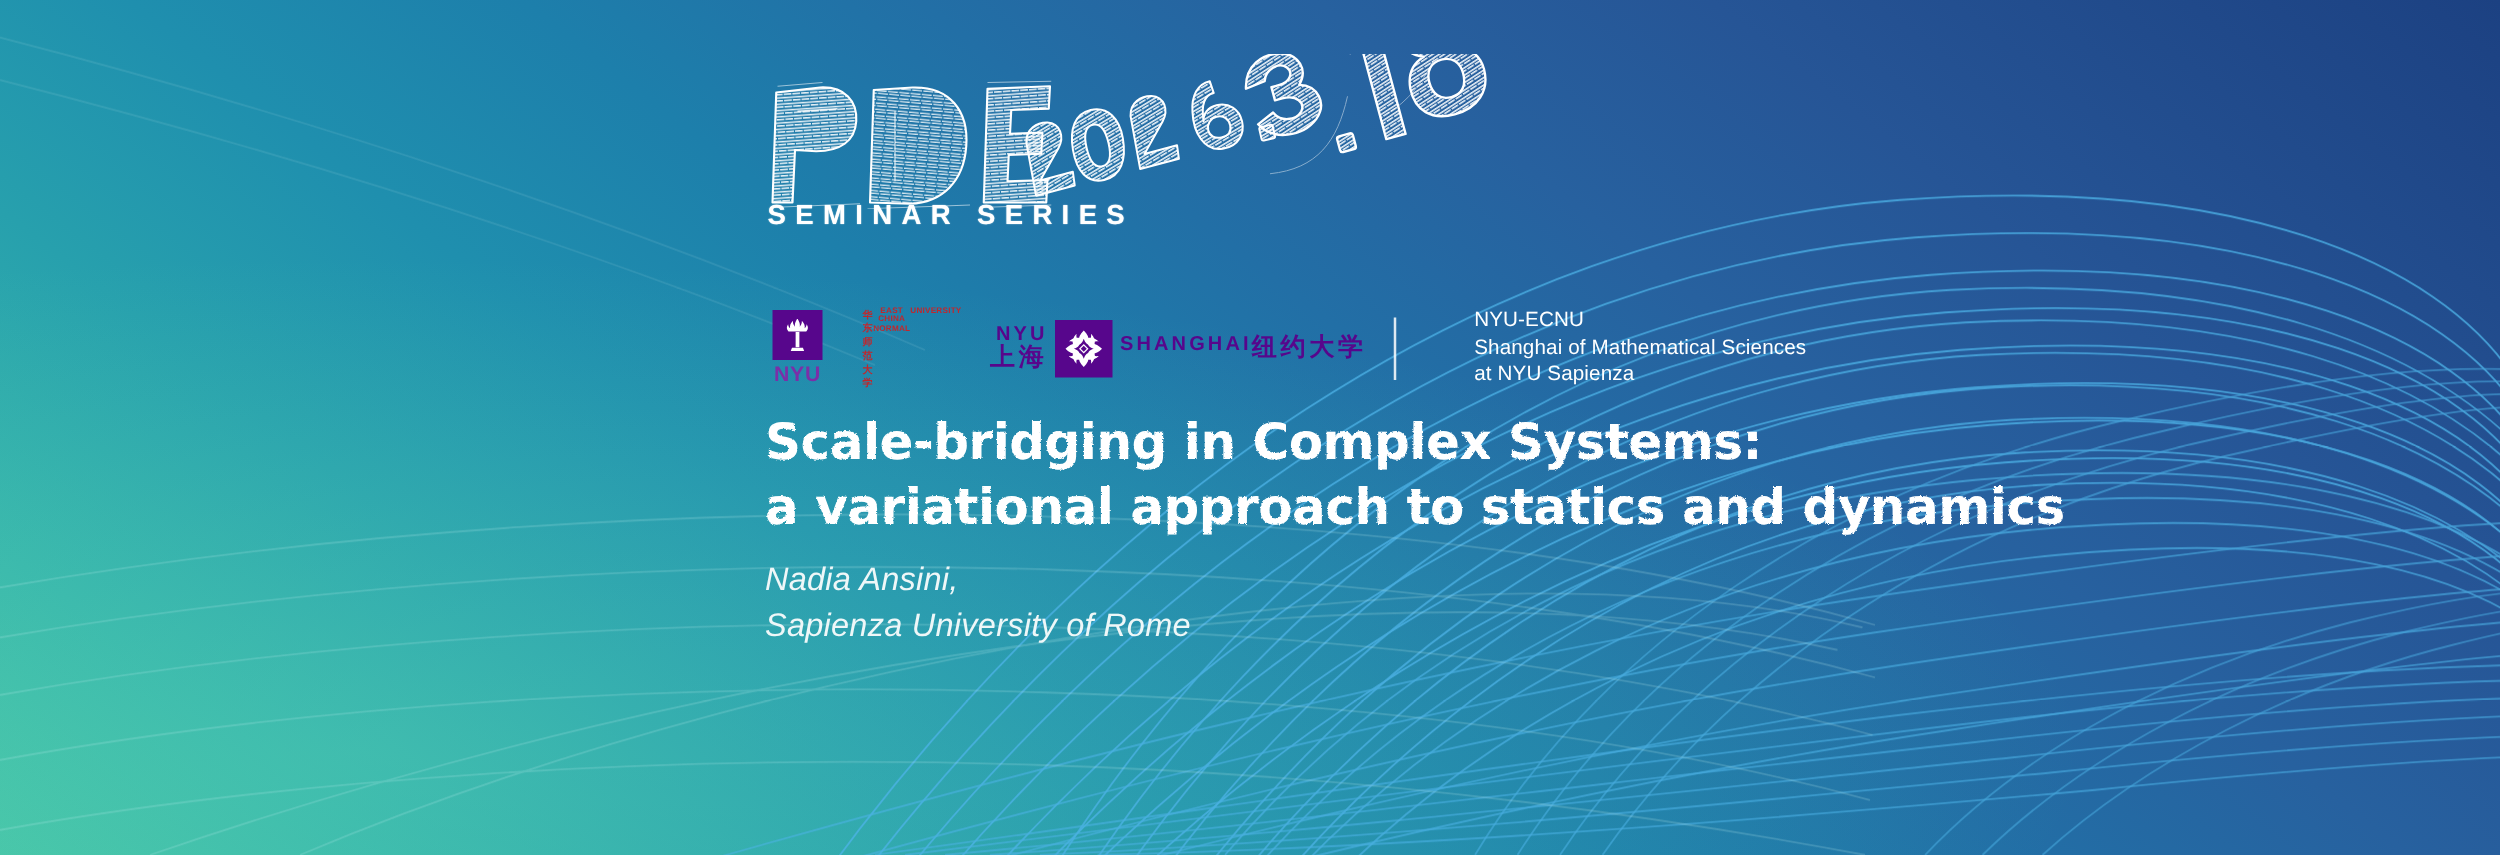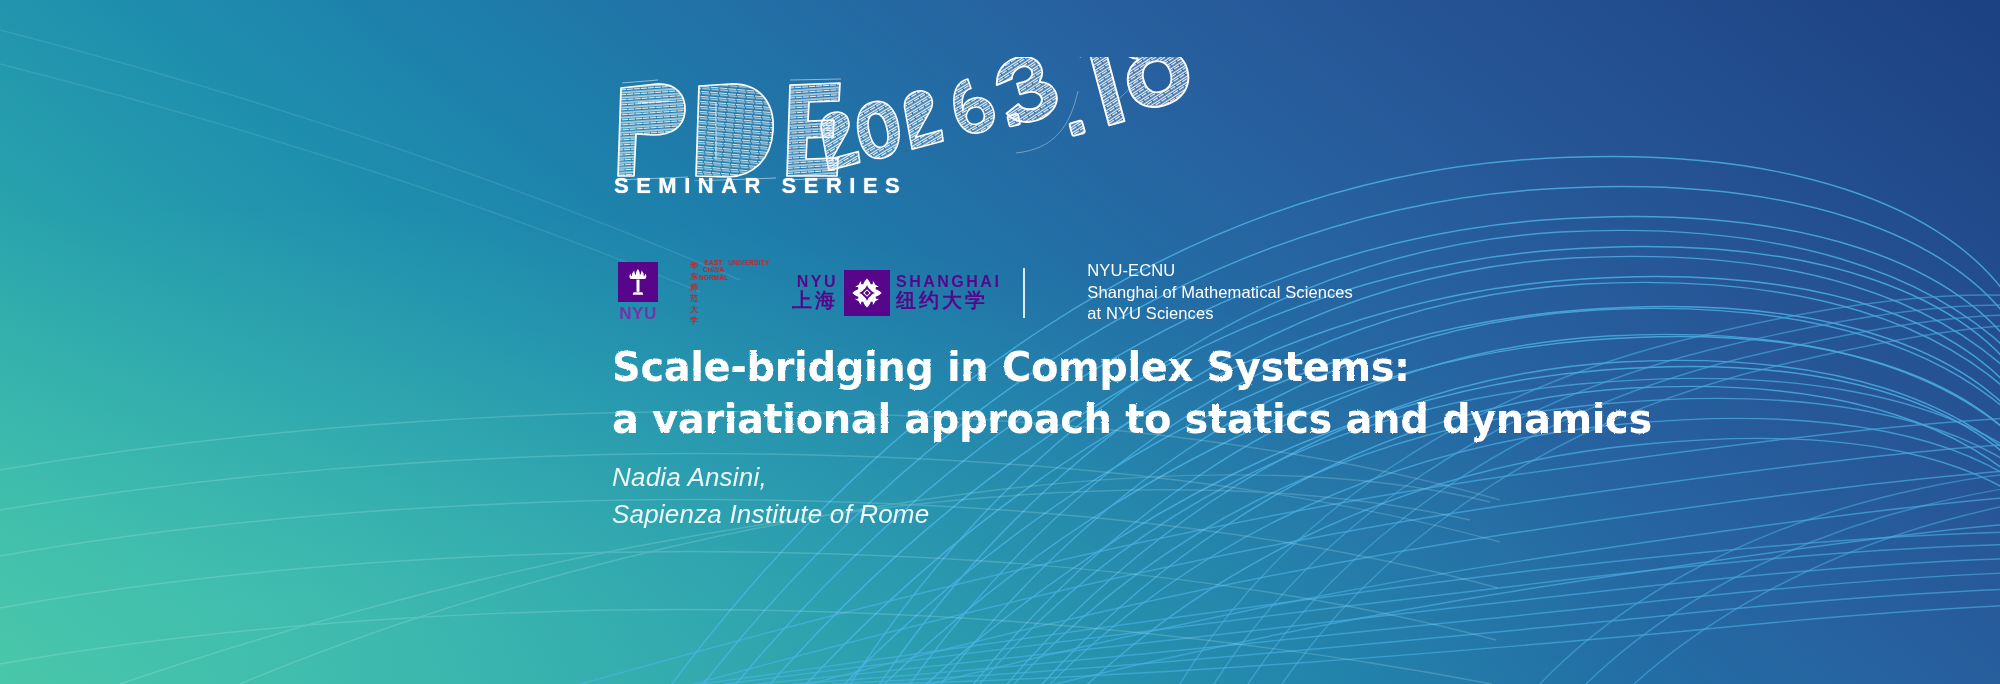--- a/index.html
+++ b/index.html
@@ -25,21 +25,21 @@
   
   .glow{
     position:absolute;inset:0;
     background:radial-gradient(120% 100% at 14% 88%, rgba(92,214,180,.35) 0%, rgba(92,214,180,0) 58%);
     pointer-events:none;
   }
   .wave-layer{position:absolute;inset:0;pointer-events:none;}
   .wave-layer svg{display:block;width:100%;height:100%;}
 
   
-  .content{position:absolute;left:612px;top:63px;width:1180px;}
+  .content{position:absolute;left:612px;top:49px;width:1180px;}
 
   
   .lockup{position:relative;height:148px;}
 
   .pde{
     position:absolute;left:0;top:14px;
     font-size:96px;line-height:.9;
     font-weight:bold;
     letter-spacing:10px;
     color:transparent;
@@ -64,21 +64,21 @@
   .logo-nyu{display:flex;flex-direction:column;align-items:center;width:52px;}
   .nyu-square{width:40px;height:40px;background:#57068c;display:flex;align-items:center;justify-content:center;}
   .nyu-word{color:#7b2fa8;font-weight:bold;font-size:17px;letter-spacing:.5px;margin-top:2px;}
 
   .logo-ecnu{display:flex;flex-direction:row;align-items:flex-start;width:78px;margin-left:26px;}
   .ecnu-cn{color:#c0272d;font-size:8px;font-weight:bold;margin-top:1px;letter-spacing:.5px;}
   .ecnu-en{color:#c0272d;font-size:6.5px;font-weight:bold;line-height:1.15;text-align:center;letter-spacing:.2px;}
 
   .logo-shanghai{display:flex;align-items:center;margin-left:24px;}
   .sh-left{display:flex;flex-direction:column;align-items:flex-end;line-height:1.05;margin-right:6px;}
-  .sh-right{display:flex;flex-direction:column;align-items:flex-start;line-height:1.05;margin-left:6px;}
+  .sh-right{display:flex;flex-direction:row;align-items:flex-start;line-height:1.05;margin-left:6px;}
   .sh-en{color:#57068c;font-weight:bold;font-size:16px;letter-spacing:2.5px;}
   .sh-cn{color:#57068c;font-weight:bold;font-size:20px;letter-spacing:3px;text-align:center;}
   .sh-square{width:46px;height:46px;background:#57068c;display:flex;align-items:center;justify-content:center;}
 
   .divider{width:2px;height:50px;background:rgba(255,255,255,.85);margin:0 20px 0 22px;}
 
   .inst{color:#ffffff;font-weight:normal;font-size:16.5px;line-height:1.32;letter-spacing:.1px;margin-left:42px;}
 
   
   .talk{position:absolute;left:0;top:278px;width:1060px;}
@@ -336,38 +336,38 @@
           <span class="sh-en">SHANGHAI</span>
           <span class="sh-cn">纽约大学</span>
         </div>
       </div>
 
       <div class="divider"></div>
 
       <div class="inst">
         <div>NYU-ECNU</div>
         <div>Shanghai of Mathematical Sciences</div>
-        <div>at NYU Sciences</div>
+        <div>at NYU Sapienza</div>
       </div>
     </div>
 
     <div class="talk">
       <svg width="1060" height="112" viewBox="0 0 1060 112" xmlns="http://www.w3.org/2000/svg">
         <defs>
           <filter id="rough" x="-5%" y="-20%" width="110%" height="140%">
             <feTurbulence type="fractalNoise" baseFrequency="0.55 0.85" numOctaves="3" seed="7" result="n"></feTurbulence>
             <feDisplacementMap in="SourceGraphic" in2="n" scale="2.1" xChannelSelector="R" yChannelSelector="G"></feDisplacementMap>
           </filter>
         </defs>
         <g filter="url(#rough)" fill="#ffffff" font-family="'DejaVu Sans', sans-serif" font-weight="bold" font-size="40" letter-spacing="-0.4">
           <text x="0" y="40">Scale-bridging in Complex Systems:</text>
           <text x="0" y="92">a variational approach to statics and dynamics</text>
         </g>
       </svg>
     </div>
 
     <div class="speaker">
       <div>Nadia Ansini,</div>
-      <div>Sapienza Institute of Rome</div>
+      <div>Sapienza University of Rome</div>
     </div>
 
   </div>
 </div>
 
 </body></html>

